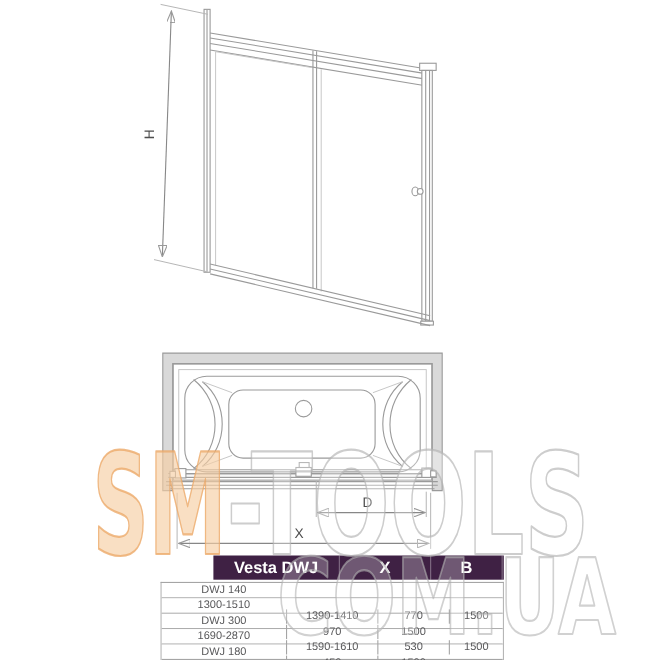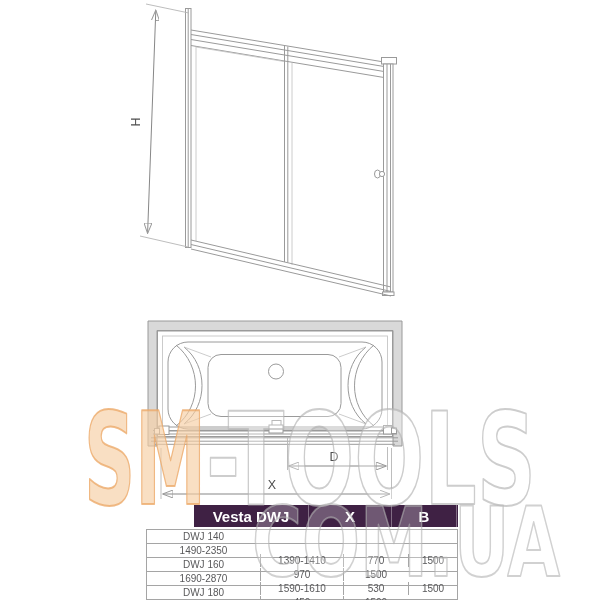--- a/index.html
+++ b/index.html
@@ -145,26 +145,26 @@
       <div>H</div>
     </div>
     <div class="spec-body">
       <div class="spec-row">
         <div>DWJ 140</div>
         <div>1390-1410</div>
         <div>770</div>
         <div>1500</div>
       </div>
       <div class="spec-row">
-        <div>1490-2350</div>
+        <div>1300-1510</div>
         <div>970</div>
         <div>1500</div>
       </div>
       <div class="spec-row">
-        <div>DWJ 160</div>
+        <div>DWJ 300</div>
         <div>1590-1610</div>
         <div>530</div>
         <div>1500</div>
       </div>
       <div class="spec-row">
         <div>1690-2870</div>
         <div>450</div>
         <div>1500</div>
       </div>
       <div class="spec-row">

